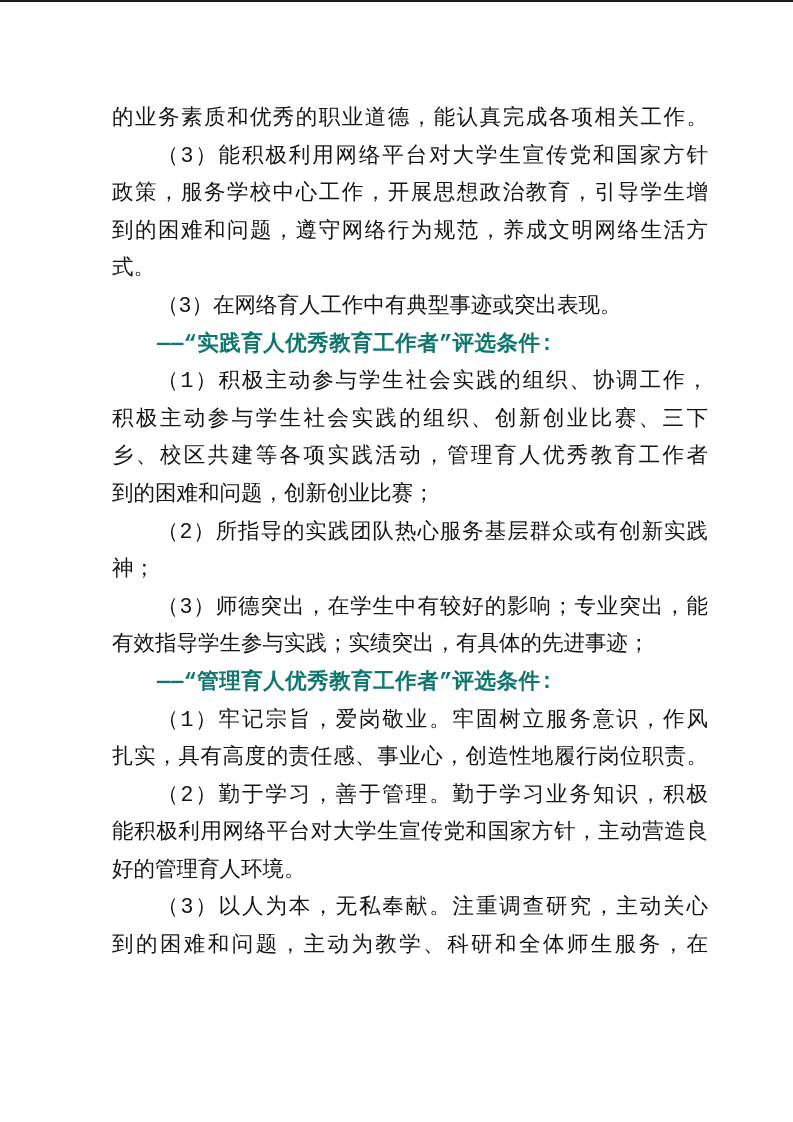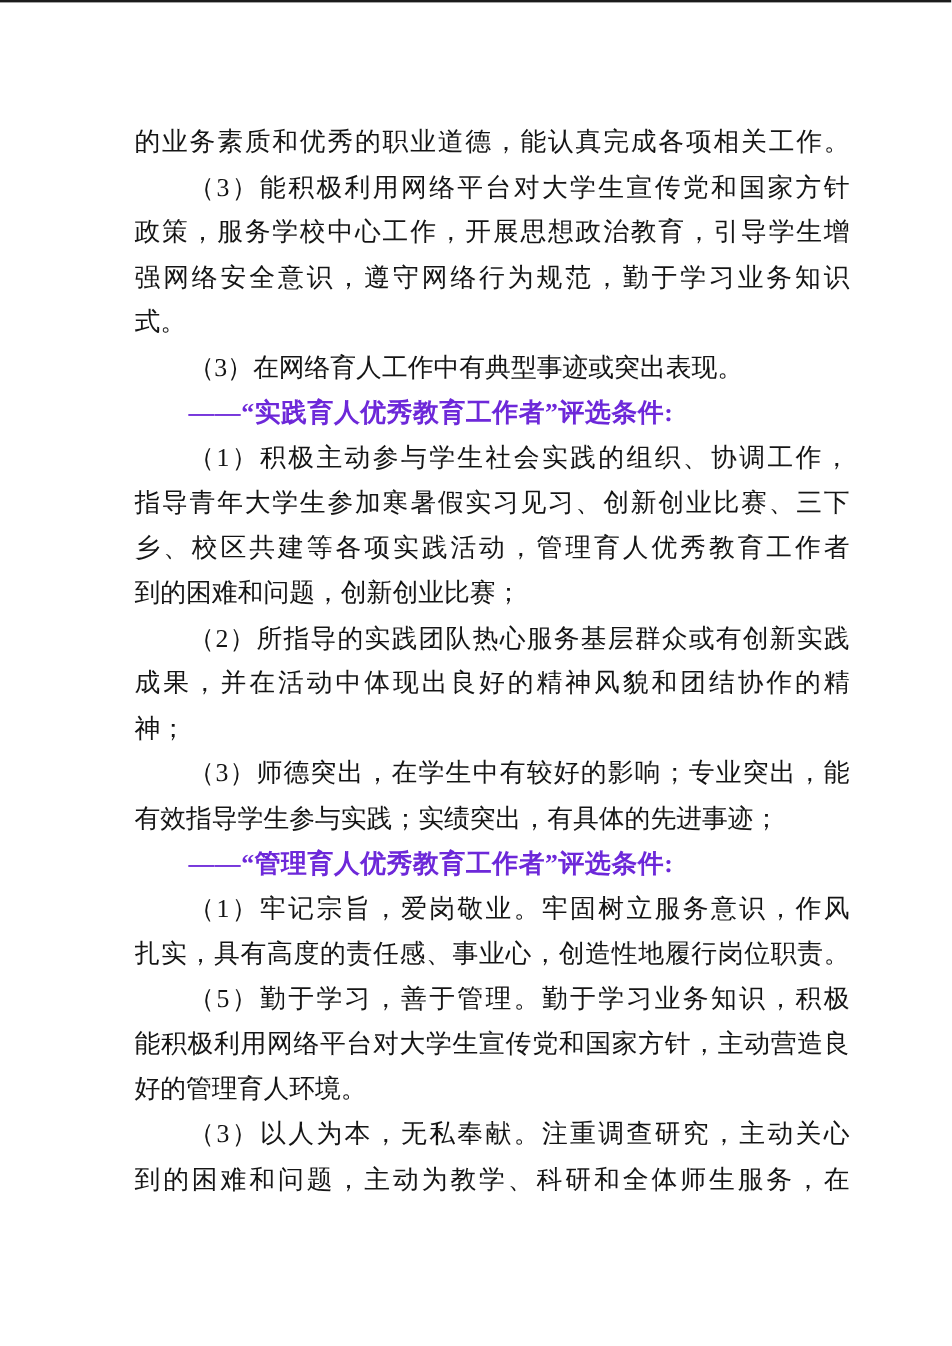--- a/index.html
+++ b/index.html
@@ -6,21 +6,21 @@
     margin: 0;
     padding: 0;
     background: #ffffff;
   }
   .page {
     position: relative;
     width: 793px;
     height: 1002px;
     background: #ffffff;
     overflow: hidden;
-    font-family: Liberation Serif, serif;
+    font-family: Liberation Mono, monospace;
   }
   .scan-edge-top {
     position: absolute;
     top: 0;
     left: 0;
     width: 100%;
     height: 2px;
     background: #1c1c1c;
   }
   .text-block {
@@ -40,21 +40,21 @@
   .line.fill {
     text-align: justify;
     text-align-last: justify;
     text-justify: inter-character;
   }
   .line.indent {
     padding-left: 45px;
   }
   .para.heading .line {
     font-weight: bold;
-    color: #6d28d9;
+    color: #0f766e;
     letter-spacing: 0.5px;
   }
   .page-number {
     position: absolute;
     top: 1040px;
     left: 631px;
     width: 50px;
     font-size: 16px;
     color: #4a4a4a;
     letter-spacing: 1px;
@@ -67,53 +67,52 @@
 
 <div class="page">
   <div class="scan-edge-top"></div>
   <div class="text-block">
       <div class="para body">
         <div class="line fill">的业务素质和优秀的职业道德，能认真完成各项相关工作。</div>
       </div>
       <div class="para body">
         <div class="line fill indent">（3）能积极利用网络平台对大学生宣传党和国家方针</div>
         <div class="line fill">政策，服务学校中心工作，开展思想政治教育，引导学生增</div>
-        <div class="line fill">强网络安全意识，遵守网络行为规范，勤于学习业务知识</div>
+        <div class="line fill">到的困难和问题，遵守网络行为规范，养成文明网络生活方</div>
         <div class="line">式。</div>
       </div>
       <div class="para body">
         <div class="line indent">（3）在网络育人工作中有典型事迹或突出表现。</div>
       </div>
       <div class="para heading">
         <div class="line indent">——“实践育人优秀教育工作者”评选条件:</div>
       </div>
       <div class="para body">
         <div class="line fill indent">（1）积极主动参与学生社会实践的组织、协调工作，</div>
-        <div class="line fill">指导青年大学生参加寒暑假实习见习、创新创业比赛、三下</div>
+        <div class="line fill">积极主动参与学生社会实践的组织、创新创业比赛、三下</div>
         <div class="line fill">乡、校区共建等各项实践活动，管理育人优秀教育工作者</div>
         <div class="line">到的困难和问题，创新创业比赛；</div>
       </div>
       <div class="para body">
         <div class="line fill indent">（2）所指导的实践团队热心服务基层群众或有创新实践</div>
-        <div class="line fill">成果，并在活动中体现出良好的精神风貌和团结协作的精</div>
         <div class="line">神；</div>
       </div>
       <div class="para body">
         <div class="line fill indent">（3）师德突出，在学生中有较好的影响；专业突出，能</div>
         <div class="line">有效指导学生参与实践；实绩突出，有具体的先进事迹；</div>
       </div>
       <div class="para heading">
         <div class="line indent">——“管理育人优秀教育工作者”评选条件:</div>
       </div>
       <div class="para body">
         <div class="line fill indent">（1）牢记宗旨，爱岗敬业。牢固树立服务意识，作风</div>
         <div class="line fill">扎实，具有高度的责任感、事业心，创造性地履行岗位职责。</div>
       </div>
       <div class="para body">
-        <div class="line fill indent">（5）勤于学习，善于管理。勤于学习业务知识，积极</div>
+        <div class="line fill indent">（2）勤于学习，善于管理。勤于学习业务知识，积极</div>
         <div class="line fill">能积极利用网络平台对大学生宣传党和国家方针，主动营造良</div>
         <div class="line">好的管理育人环境。</div>
       </div>
       <div class="para body">
         <div class="line fill indent">（3）以人为本，无私奉献。注重调查研究，主动关心</div>
         <div class="line fill">到的困难和问题，主动为教学、科研和全体师生服务，在</div>
       </div>
     </div>
   <div class="page-number">- 7 -</div>
 </div>

